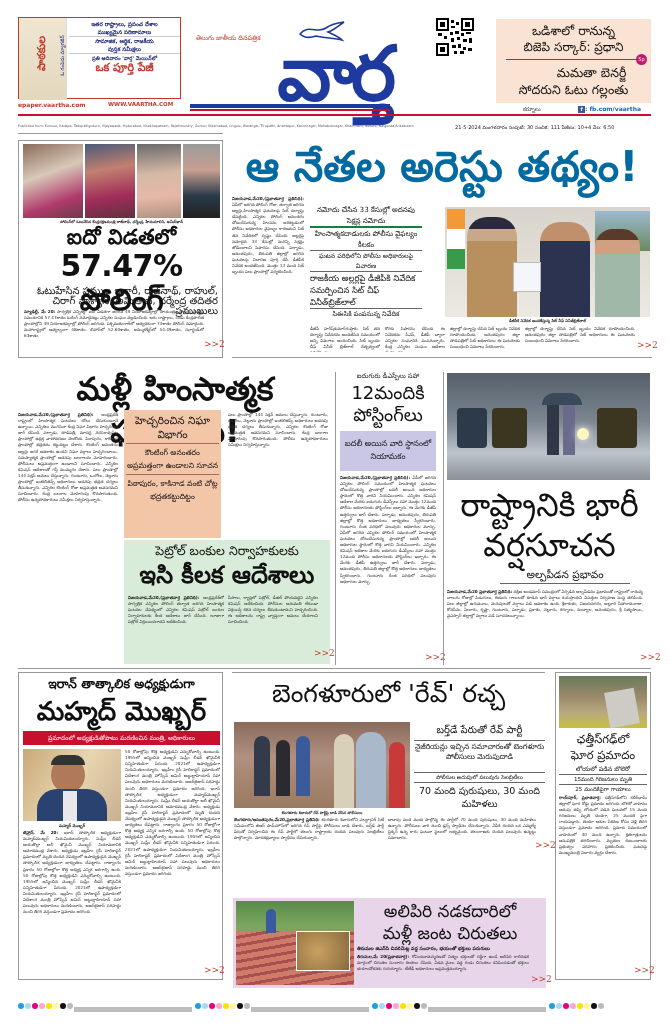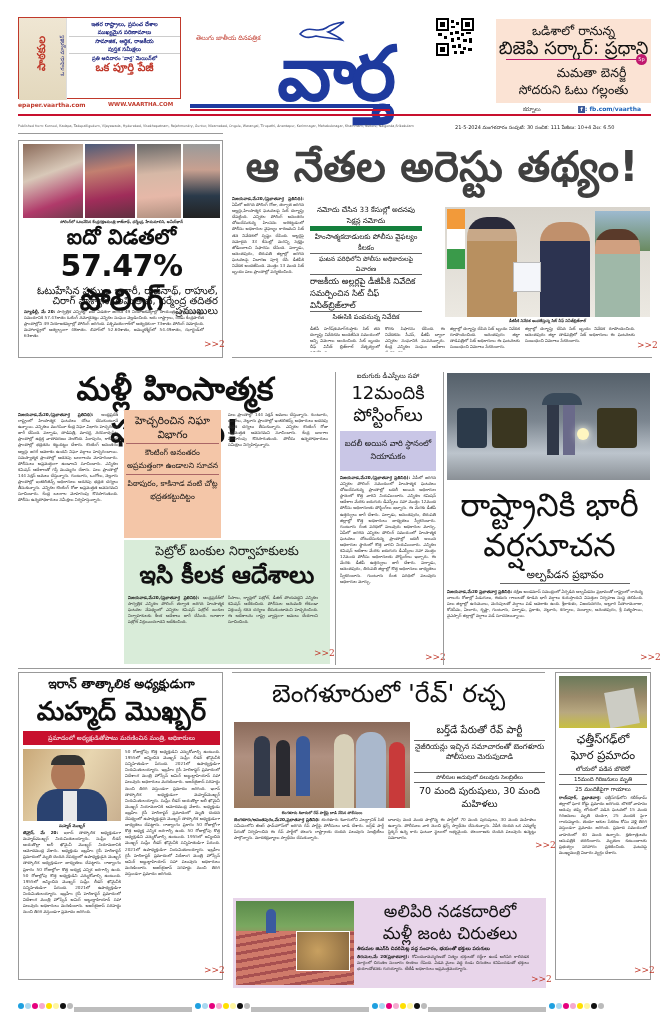--- a/index.html
+++ b/index.html
@@ -18,21 +18,21 @@
 
   
   .promo-box { border: 1px solid #c0392b; background: #fff; }
   .promo-side { background: linear-gradient(180deg,#efe6d3,#e3d8bd); }
   .promo-line { font-size: 7px; color: #1a237e; text-align: center; line-height: 10px; font-weight: bold; }
   .promo-red { color: #c0392b; font-size: 9px; font-weight: bold; }
   .logo-text { font-family: "DejaVu Sans", sans-serif; font-weight: bold; color: #1e3a9e; letter-spacing: -6px; }
   .teaser-box { background: #fbe3d4; text-align: center; color: #111; }
   .teaser-line { font-size: 13.5px; line-height: 17px; }
 
-  .hdl-red { color: #404040; font-weight: bold; }
+  .hdl-red { color: #0369a1; font-weight: bold; }
   .hdl { font-weight: bold; color: #111; }
 
   .reg-dot { display: inline-block; width: 6px; height: 6px; border-radius: 50%; margin-right: 1px; }
   .reg-bar { display: inline-block; height: 5px; background: #bdbdbd; vertical-align: middle; }
 </style>
 </head>
 <body>
 
 <div class="abs promo-box" style="left:18px;top:17px;width:163px;height:82px;">
   <div class="abs promo-side" style="left:0;top:0;width:48px;height:82px;border-right:1px solid #ddd;">
@@ -85,21 +85,21 @@
       <rect x="22" y="26" width="3" height="4"></rect>
     <rect x="27" y="29" width="3" height="3"></rect>
       <rect x="32" y="30" width="4" height="3"></rect>
       <rect x="18" y="33" width="3" height="3"></rect>
     <rect x="24" y="33" width="4" height="3"></rect>
   </g>
 </svg>
 
 <div class="abs teaser-box" style="left:496px;top:19px;width:155px;height:84px;">
   <div class="teaser-line" style="margin-top:3px;font-size:12.5px;">ఒడిశాలో రానున్న</div>
-  <div class="teaser-line" style="font-size:18px;">బిజెపి సర్కార్: ప్రధాని</div>
+  <div class="teaser-line" style="font-size:12px;">బిజెపి సర్కార్: ప్రధాని</div>
   <div style="position:relative;height:8px;">
     <div class="abs" style="left:10px;right:12px;top:3px;height:1px;background:#c0186e;"></div>
     <div class="abs" style="right:4px;top:-2px;width:11px;height:11px;border-radius:50%;background:#c0186e;color:#fff;font-size:5px;line-height:11px;text-align:center;">5p</div>
   </div>
   <div class="teaser-line" style="font-size:12.5px;padding-left:36px;">మమతా బెనర్జీ</div>
   <div class="teaser-line" style="font-size:12.5px;">సోదరుని ఓటు గల్లంతు</div>
 </div>
 
 <div class="abs" style="left:523px;top:106px;font-size:5.5px;color:#333;">కర్నూలు</div>
 <div class="abs" style="left:578px;top:105px;font-size:6px;color:#1e63b8;font-weight:bold;white-space:nowrap;">
@@ -127,21 +127,21 @@
   </div>
   <div class="abs more" style="left:185px;top:198px;">&gt;&gt;2</div>
 </div>
 
 <div class="abs hdl-red" style="left:232px;top:140px;width:420px;font-size:42px;line-height:54px;text-align:center;">ఆ నేతల అరెస్టు తథ్యం!</div>
 <div class="abs body-text" style="left:232px;top:196px;width:72px;height:155px;">
   <b>విజయవాడ,మే20,(ప్రభాతవార్త ప్రతినిధి):</b> <span>ఏపీలో జరిగిన పోలింగ్ రోజు, తర్వాత జరిగిన అల్లర్లు,హింసాత్మక ఘటనలపై సిట్ దర్యాప్తు చేపట్టింది. ఎన్నికల పోలింగ్ అనంతరం చోటుచేసుకున్న హింసను అరికట్టడంలో పోలీసు అధికారుల వైఫల్యం కారణమని సిట్ తన నివేదికలో స్పష్టం చేసింది. అల్లర్లపై నమోదైన 33 కేసుల్లో మరిన్ని సెక్షన్లు జోడించాలని సిఫారసు చేసింది. పల్నాడు, అనంతపురం, తిరుపతి జిల్లాల్లో జరిగిన ఘటనలపై విచారణ పూర్తి చేసి డీజీపీకి నివేదిక అందజేసింది. మొత్తం 13 మంది సిట్ బృందం పలు ప్రాంతాల్లో పర్యటించింది.</span>
 </div>
 <div class="abs" style="left:310px;top:204px;width:112px;">
   <div style="font-size:7.2px;line-height:11px;text-align:center;">నమోదు చేసిన 33 కేసుల్లో అదనపు సెక్షన్ల నమోదు</div>
-  <div style="font-size:7.2px;line-height:11px;text-align:center;border-top:5px solid #15803d;">హింసాత్మకదాడులకు పోలీసు వైఫల్యం కీలకం</div>
+  <div style="font-size:7.2px;line-height:11px;text-align:center;border-top:2px solid #15803d;">హింసాత్మకదాడులకు పోలీసు వైఫల్యం కీలకం</div>
   <div style="font-size:6.4px;line-height:10px;text-align:center;border-top:1px solid #666;">ఘటన పరిధిలోని పోలీసు అధికారులపై విచారణ</div>
   <div style="font-size:8.4px;line-height:12px;text-align:left;border-top:1px solid #666;">రాజకీయ అల్లర్లపై డీజీపీకి నివేదిక సమర్పించిన సిట్ చీఫ్ వినీత్‌బ్రిజ్‌లాల్</div>
   <div style="font-size:6.6px;line-height:10px;text-align:center;border-top:1px solid #666;">సిఈసికి పంపనున్న నివేదిక</div>
 </div>
 <div class="photo" style="left:445px;top:207px;width:205px;height:110px;background:#e7e2d8;">
   <div class="abs" style="left:0;top:0;width:205px;height:110px;background:linear-gradient(180deg,#d8d4cc,#ece9e2);"></div>
   <div class="abs" style="left:2px;top:2px;width:18px;height:60px;background:linear-gradient(180deg,#f29a3a 33%,#fff 33% 66%,#3a9a4a 66%);"></div>
   <div class="abs" style="left:150px;top:4px;width:55px;height:40px;background:linear-gradient(180deg,#9dbad0,#6a8a60);"></div>
   <div class="abs" style="left:22px;top:10px;width:50px;height:100px;background:linear-gradient(180deg,#2a2a3a 12%,#c8a888 12% 24%,#b89060 24%);border-radius:20px 20px 0 0;"></div>
   <div class="abs" style="left:95px;top:15px;width:50px;height:95px;background:linear-gradient(180deg,#c0906c 20%,#2c3350 20%);border-radius:20px 20px 0 0;"></div>

